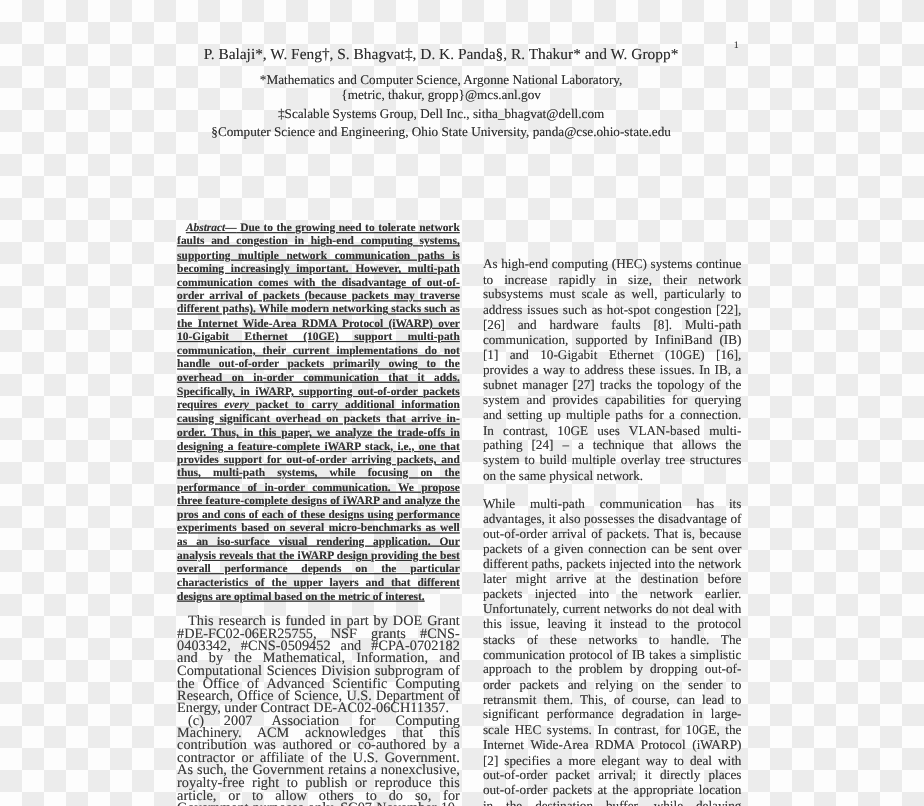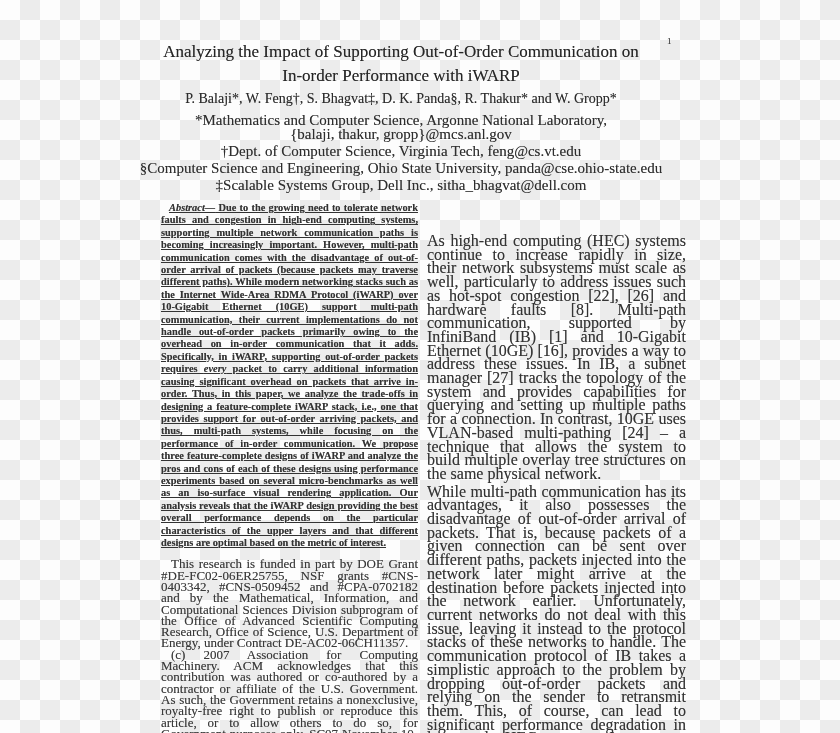--- a/index.html
+++ b/index.html
@@ -18,66 +18,61 @@
     font-size: 9px; color: #3a3a3a;
   }
 
   .header {
     position: absolute; left: 115px; top: 40px; width: 572px;
     text-align: center; color: #262626;
   }
   .title { font-size: 17px; line-height: 24px; font-weight: normal; margin: 0; }
   .title .tline { display: block; }
   .authors { font-size: 14px; line-height: 15px; margin-top: 3px; color: #2c2c2c; }
-  .affils { margin-top: 7px; font-size: 15px; line-height: 14px; color: #2e2e2e; }
+  .affils { margin-top: 7px; font-size: 12px; line-height: 14px; color: #2e2e2e; }
   .affil { margin-top: 0; }
   .affil.gap { margin-top: 3px; }
 
   .col { position: absolute; text-align: justify; }
   .col-left { left: 161px; top: 202px; width: 257px; }
   .col-right { left: 427px; top: 214px; width: 259px; }
 
   .abstract {
     margin: 0; font-size: 10.4px; line-height: 12.4px;
     font-weight: bold; text-indent: 8px; color: #333; text-decoration: underline;
   }
   .abstract .ab-label { font-style: italic; }
 
   .footnotes { margin-top: 9px; font-size: 13px; line-height: 11.3px; color: #3a3a3a; }
   .footnotes p { margin: 0; text-indent: 10px; }
 
   .sec-heading {
     margin: 0; font-size: 12.2px; line-height: 14px; font-weight: normal;
     font-variant: small-caps; text-align: center; letter-spacing: 0.4px; color: #2c2c2c;
   }
-  .body-par { margin: 0; font-size: 16px; line-height: 13.7px; color: #343434; }
+  .body-par { margin: 12px; font-size: 12px; line-height: 13.7px; color: #343434; }
   .body-par.first { margin-top: 20px; }
   .body-par + .body-par { margin-top: 4px; }
 
   .txt { text-shadow: 0 0 0.5px rgba(80,80,80,0.55); }
 </style>
 </head>
 <body>
 
 <div class="canvas">
 
   <div class="pageno txt">1</div>
 
   <div class="header">
-    <h1 class="title txt">
-      <span class="tline">Analyzing the Impact of Supporting Out-of-Order Communication on</span>
-      <span class="tline">In-order Performance with iWARP</span>
-    </h1>
     <div class="authors txt">P. Balaji*, W. Feng†, S. Bhagvat‡, D. K. Panda§, R. Thakur* and W. Gropp*</div>
     <div class="affils">
       <div class="affil txt">*Mathematics and Computer Science, Argonne National Laboratory,</div>
-      <div class="affil txt">{balaji, thakur, gropp}@mcs.anl.gov</div>
-      <div class="affil gap txt">†Dept. of Computer Science, Virginia Tech, feng@cs.vt.edu</div>
+      <div class="affil txt">{metric, thakur, gropp}@mcs.anl.gov</div>
+      <div class="affil gap txt">‡Scalable Systems Group, Dell Inc., sitha_bhagvat@dell.com</div>
       <div class="affil gap txt">§Computer Science and Engineering, Ohio State University, panda@cse.ohio-state.edu</div>
-      <div class="affil gap txt">‡Scalable Systems Group, Dell Inc., sitha_bhagvat@dell.com</div>
     </div>
   </div>
 
   <div class="col col-left">
     <p class="abstract txt"><span class="ab-label">Abstract—</span><span> Due to the growing need to tolerate network faults and congestion in high-end computing systems, supporting multiple network communication paths is becoming increasingly important. However, multi-path communication comes with the disadvantage of out-of-order arrival of packets (because packets may traverse different paths). While modern networking stacks such as the Internet Wide-Area RDMA Protocol (iWARP) over 10-Gigabit Ethernet (10GE) support multi-path communication, their current implementations do not handle out-of-order packets primarily owing to the overhead on in-order communication that it adds. Specifically, in iWARP, supporting out-of-order packets requires </span><em>every</em><span> packet to carry additional information causing significant overhead on packets that arrive in-order. Thus, in this paper, we analyze the trade-offs in designing a feature-complete iWARP stack, i.e., one that provides support for out-of-order arriving packets, and thus, multi-path systems, while focusing on the performance of in-order communication. We propose three feature-complete designs of iWARP and analyze the pros and cons of each of these designs using performance experiments based on several micro-benchmarks as well as an iso-surface visual rendering application. Our analysis reveals that the iWARP design providing the best overall performance depends on the particular characteristics of the upper layers and that different designs are optimal based on the metric of interest.</span></p>
     <div class="footnotes">
       <p class="txt">This research is funded in part by DOE Grant #DE-FC02-06ER25755, NSF grants #CNS-0403342, #CNS-0509452 and #CPA-0702182 and by the Mathematical, Information, and Computational Sciences Division subprogram of the Office of Advanced Scientific Computing Research, Office of Science, U.S. Department of Energy, under Contract DE-AC02-06CH11357.</p>
       <p class="txt">(c) 2007 Association for Computing Machinery. ACM acknowledges that this contribution was authored or co-authored by a contractor or affiliate of the U.S. Government. As such, the Government retains a nonexclusive, royalty-free right to publish or reproduce this article, or to allow others to do so, for Government purposes only. SC07 November 10-16, 2007, Reno, Nevada, USA (c) 2007 ACM 978-1-59593-764-3/07/0011...$5.00</p>
     </div>
   </div>

